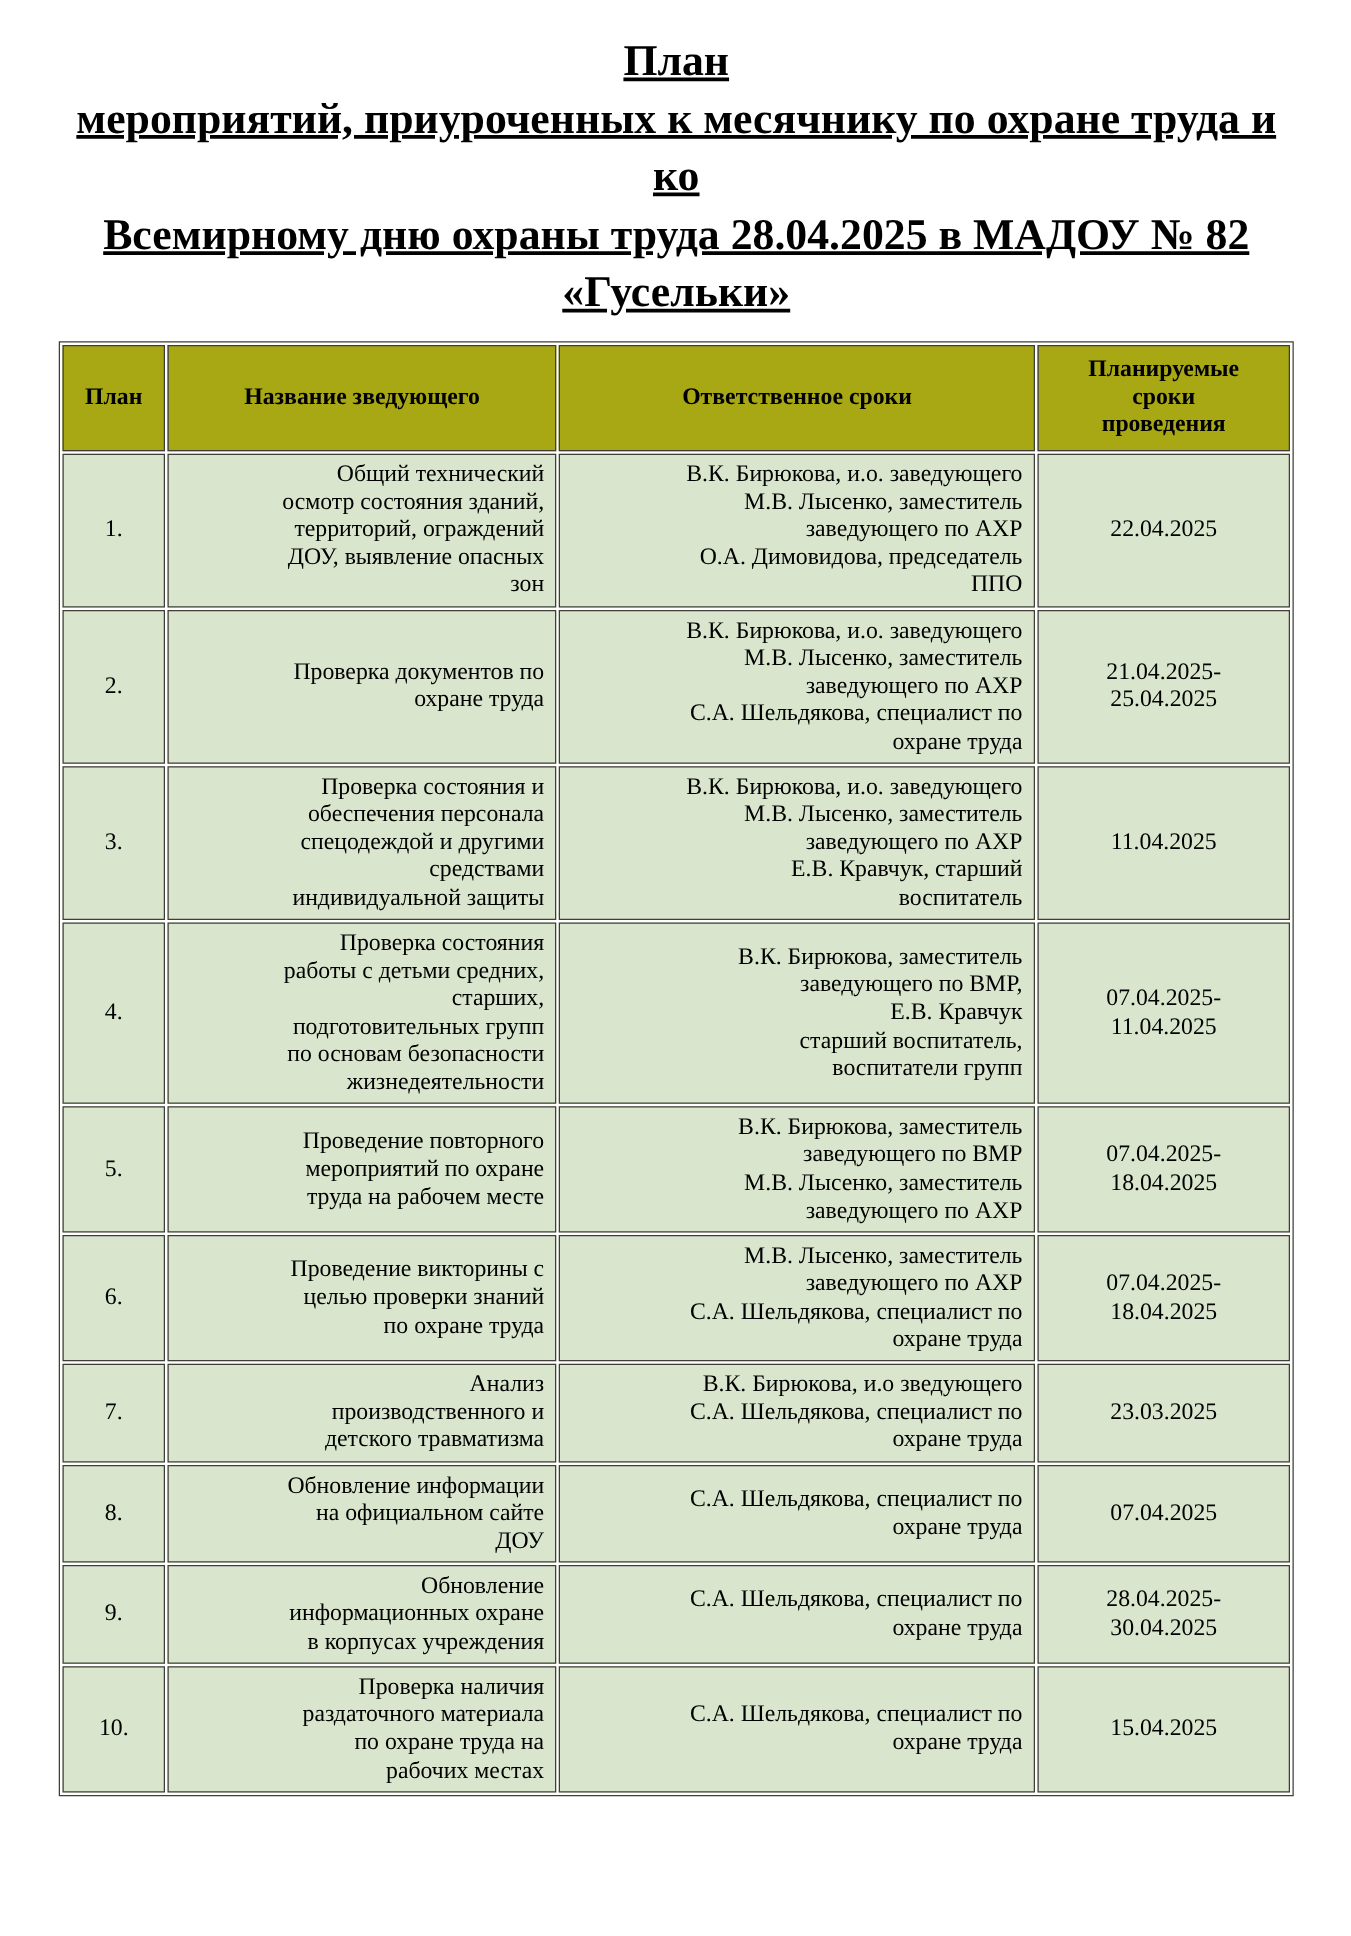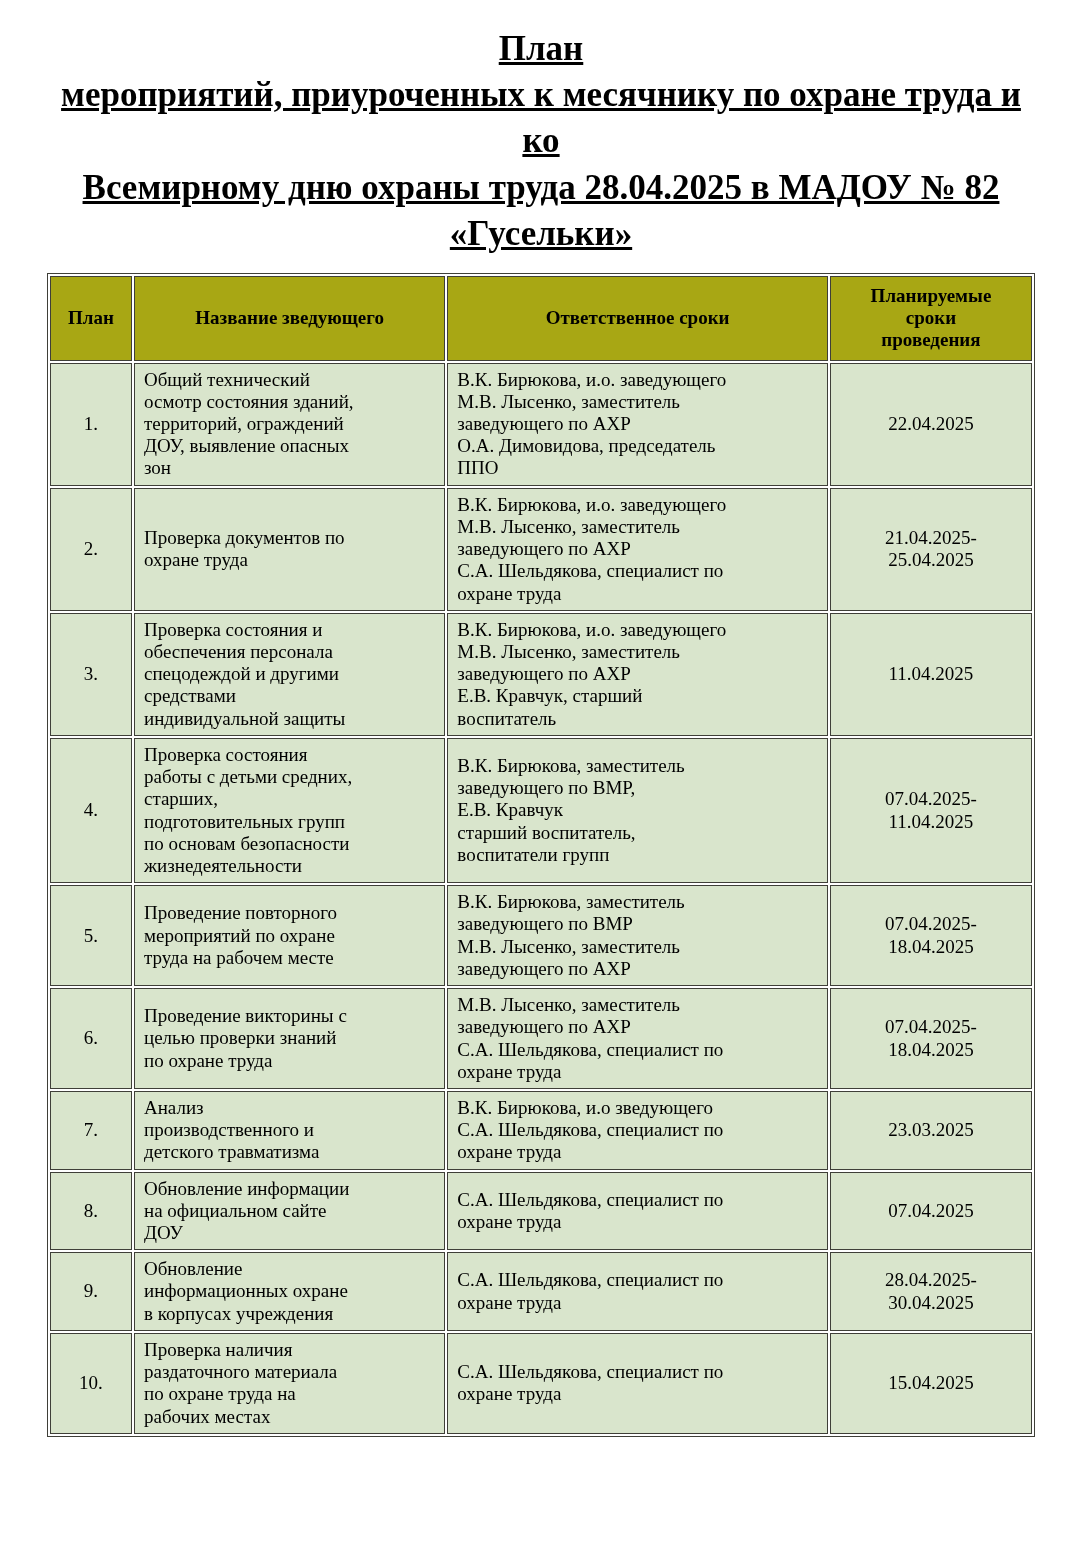--- a/index.html
+++ b/index.html
@@ -52,21 +52,21 @@
     padding: 5px 9px;
   }
   th {
     background: var(--header-bg);
     font-weight: bold;
     text-align: center;
     padding: 8px 6px;
   }
   td { background: var(--cell-bg); }
   td.center { text-align: center; }
-  td.left   { text-align: left; }
+  td.left   { text-align: right; }
 </style>
 </head>
 <body>
 
 <div class="page">
 
   <div class="doc-title">План
 мероприятий, приуроченных к месячнику по охране труда и ко
 Всемирному дню охраны труда 28.04.2025 в МАДОУ № 82 «Гусельки»</div>
 

